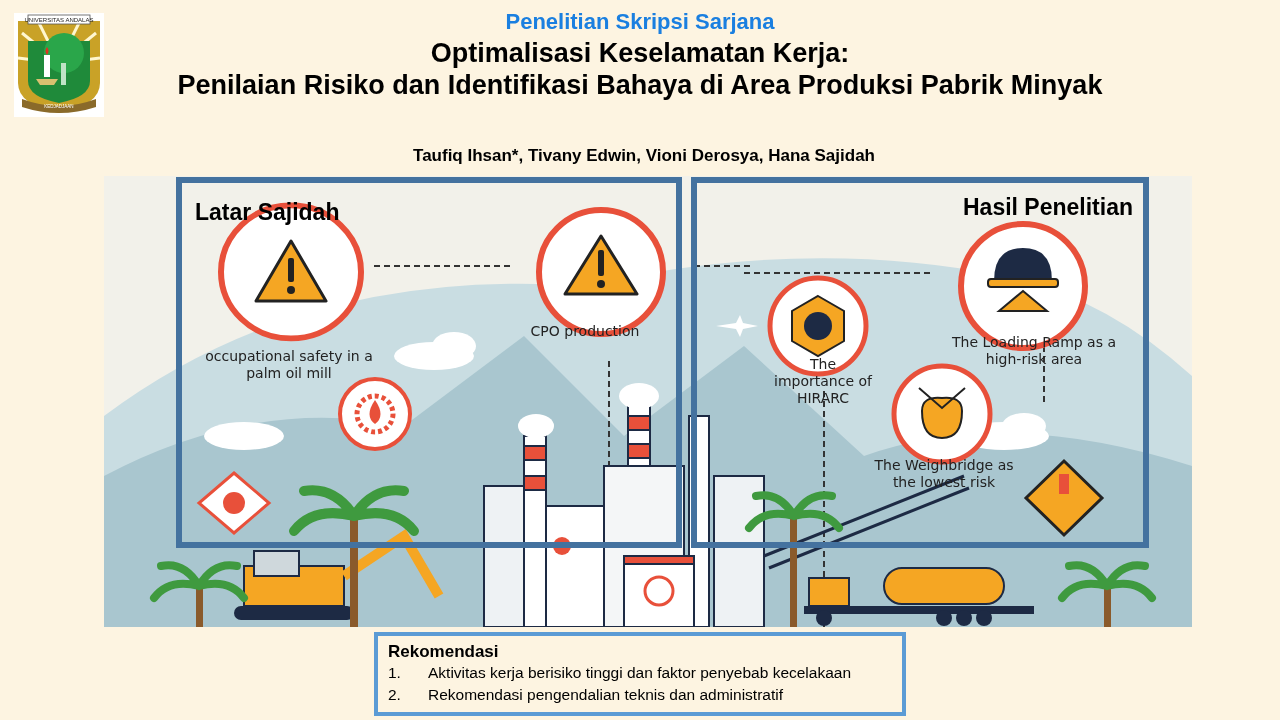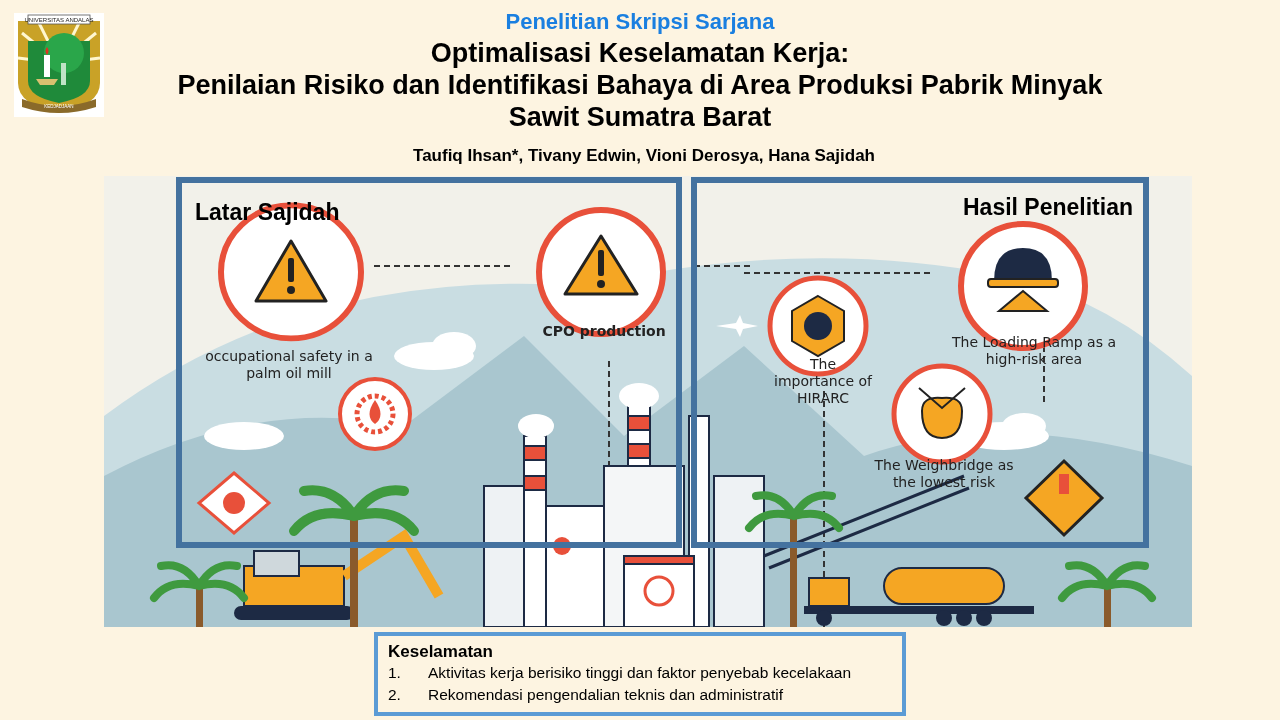--- a/index.html
+++ b/index.html
@@ -44,21 +44,20 @@
   <text x="45" y="9" font-size="6" text-anchor="middle" fill="#222" font-family="Liberation Sans, sans-serif">UNIVERSITAS ANDALAS</text>
   <path d="M8 86 Q45 100 82 86 L82 94 Q45 106 8 94 Z" fill="#8a6a2a"></path>
   <text x="45" y="95" font-size="4.5" text-anchor="middle" fill="#fff" font-family="Liberation Sans, sans-serif">KEDJADJAAN</text>
 </svg>
 
 <div class="subtitle">Penelitian Skripsi Sarjana</div>
 
 <div class="title">
   <div>Optimalisasi Keselamatan Kerja:</div>
   <div>Penilaian Risiko dan Identifikasi Bahaya di Area Produksi Pabrik Minyak</div>
-  <div>Sawit Sumatra Barat</div>
 </div>
 
 <div class="authors">Taufiq Ihsan*, Tivany Edwin, Vioni Derosya, Hana Sajidah</div>
 
 <div class="illus">
   <svg width="1088" height="451" viewBox="0 0 1088 451">
 
     <path d="M0 240 Q200 90 480 110 Q700 60 900 100 Q1000 120 1088 200 V451 H0 Z" fill="#c9dde2"></path>
     <path d="M0 300 Q150 220 300 250 L420 160 L520 260 L640 170 L760 280 Q900 230 1088 290 V451 H0 Z" fill="#a9c6cf"></path>
 
@@ -178,35 +177,35 @@
       <path d="M95 410 q-30 -8 -45 12 M95 410 q30 -8 45 12 M95 410 q-15 -25 -38 -20 M95 410 q15 -25 38 -20" stroke="#3f9a3f" stroke-width="8" fill="none" stroke-linecap="round"></path>
       <rect x="1000" y="410" width="7" height="41" fill="#8a5a2b"></rect>
       <path d="M1003 410 q-30 -8 -45 12 M1003 410 q30 -8 45 12 M1003 410 q-15 -25 -38 -20 M1003 410 q15 -25 38 -20" stroke="#3f9a3f" stroke-width="8" fill="none" stroke-linecap="round"></path>
       <rect x="686" y="340" width="7" height="111" fill="#8a5a2b"></rect>
       <path d="M690 340 q-30 -8 -45 12 M690 340 q30 -8 45 12 M690 340 q-15 -25 -38 -20 M690 340 q15 -25 38 -20" stroke="#3f9a3f" stroke-width="8" fill="none" stroke-linecap="round"></path>
     </g>
   </svg>
 
   
   <div class="lbl" style="left:100px;top:172px;width:170px;">occupational safety in a palm oil mill</div>
-  <div class="lbl" style="left:430px;top:147px;width:140px;font-weight:bold;">CPO production</div>
+  <div class="lbl" style="left:411px;top:147px;width:140px;">CPO production</div>
   <div class="lbl" style="left:830px;top:158px;width:200px;">The Loading Ramp as a high-risk area</div>
   <div class="lbl" style="left:664px;top:180px;width:110px;">The importance of HIRARC</div>
   <div class="lbl" style="left:760px;top:281px;width:160px;">The Weighbridge as the lowest risk</div>
 </div>
 
 <div class="box box-left">
   <div class="box-head" style="left:13px;top:16px;">Latar Sajidah</div>
 </div>
 <div class="box box-right">
   <div class="box-head" style="right:10px;top:11px;">Hasil Penelitian</div>
 </div>
 
 <div class="concl">
-  <h3>Keselamatan</h3>
+  <h3>Rekomendasi</h3>
   <ol>
     <li>
       <span class="n">1.</span>
       <span>Aktivitas kerja berisiko tinggi dan faktor penyebab kecelakaan</span>
     </li>
     <li>
       <span class="n">2.</span>
       <span>Rekomendasi pengendalian teknis dan administratif</span>
     </li>
   </ol>

